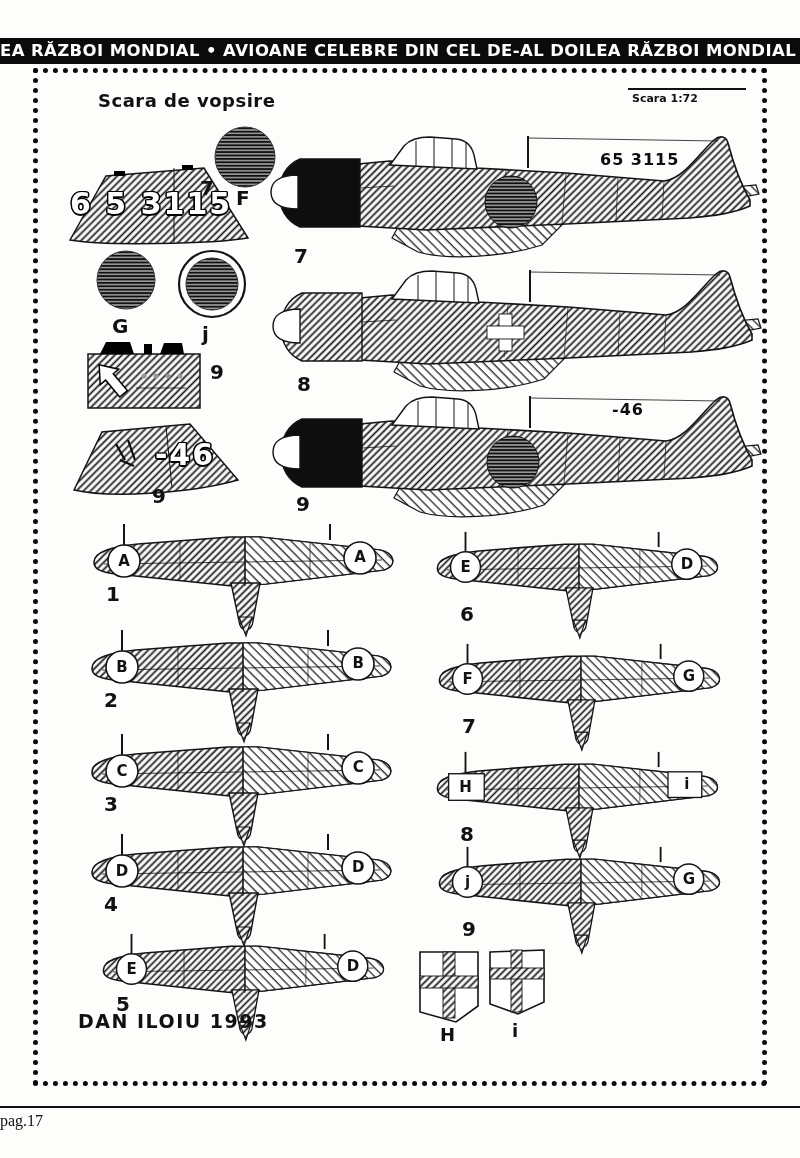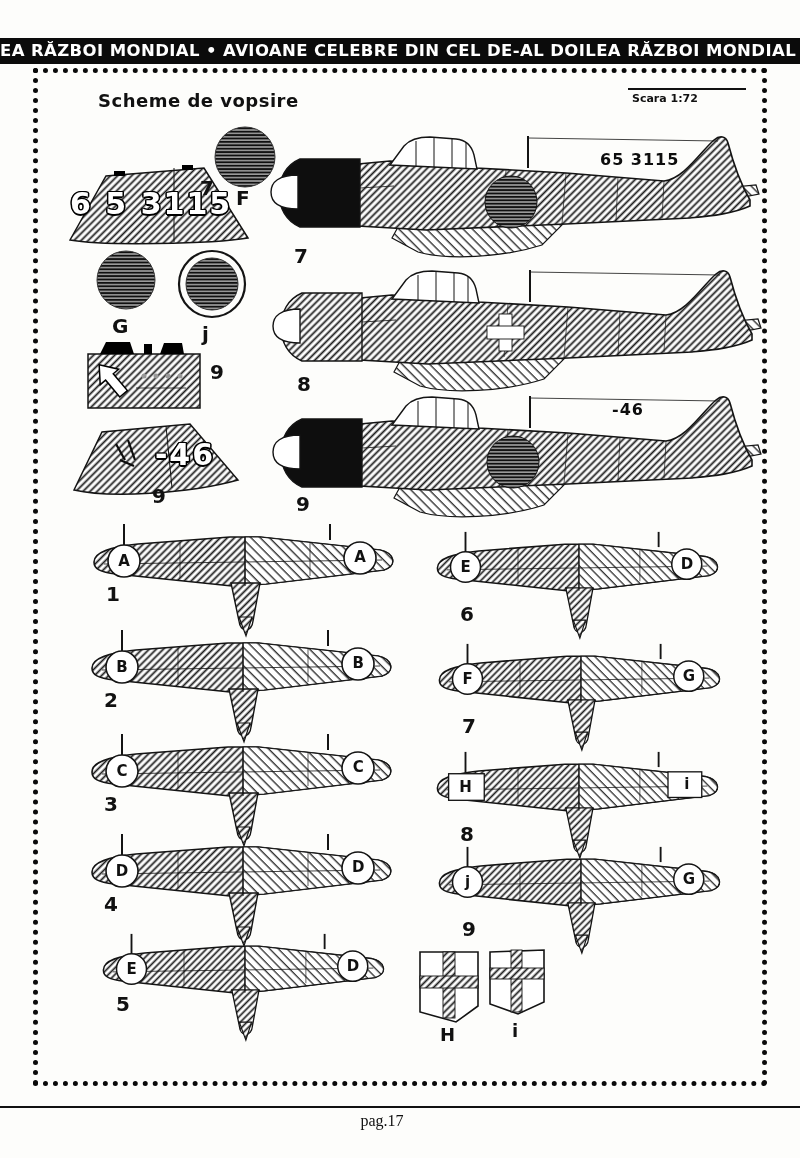--- a/index.html
+++ b/index.html
@@ -23,21 +23,21 @@
   .tail-code{font-size:16px;font-weight:800;letter-spacing:1px;color:#0d0d0d;}
   .wing{position:absolute;}
   .tipA{position:absolute;left:12.5%;top:33%;transform:translate(-50%,-50%);
         font-weight:700;font-size:15px;}
   .tipB{position:absolute;left:86.3%;top:30%;transform:translate(-50%,-50%);
         font-weight:700;font-size:15px;}
   .wnum{position:absolute;left:22px;top:60px;font-weight:700;font-size:20px;}
   .wingR .wnum{left:32px;top:72px;}
   .credit{font-size:19px;font-weight:700;letter-spacing:1.5px;}
   .footer-line{position:absolute;left:0;top:1106px;width:800px;border-top:2px solid #111;}
-  .footer-text{position:absolute;left:0;top:1112px;width:764px;text-align:center;
+  .footer-text{position:absolute;left:0;top:1112px;width:764px;text-align:left;
                font-family:"Liberation Serif",serif;font-size:16px;}
   svg{display:block;}
 </style>
 </head>
 <body>
 
 <svg width="0" height="0" style="position:absolute" aria-hidden="true">
   <defs>
     <pattern id="hA" patternUnits="userSpaceOnUse" width="5" height="5" patternTransform="rotate(45)">
       <rect width="5" height="5" fill="#ffffff"></rect>
@@ -98,21 +98,21 @@
       <rect x="232" y="65" width="11" height="11" fill="#ffffff"></rect>
     </g>
   </defs>
 </svg>
 
 <div class="page">
 
   <div class="banner">EA RĂZBOI MONDIAL • AVIOANE CELEBRE DIN CEL DE-AL DOILEA RĂZBOI MONDIAL • AVIOAN</div>
   <div class="frame"></div>
 
-  <div class="abs title" style="left:98px;top:90px">Scheme de vopsire</div>
+  <div class="abs title" style="left:98px;top:90px">Scara de vopsire</div>
   <div class="abs scale-line" style="left:628px;top:88px"></div>
   <div class="abs scale" style="left:632px;top:92px">Scara 1:72</div>
 
   <svg class="abs" style="left:62px;top:150px" width="200" height="100" viewBox="0 0 200 100">
     <path d="M 8 90 L 44 26 L 142 18 L 186 88 C 150 94 40 96 8 90 Z" fill="url(#hA)" stroke="#141414" stroke-width="1.5"></path>
     <line x1="112" y1="18" x2="112" y2="92" stroke="#141414" stroke-width="1"></line>
     <rect x="52" y="21" width="11" height="5" fill="#000"></rect>
     <rect x="120" y="15" width="11" height="5" fill="#000"></rect>
   </svg>
   <div class="abs outline" style="left:70px;top:186px;width:170px;text-align:left;font-size:30px;letter-spacing:2px">6 5 3115</div>
@@ -286,17 +286,18 @@
   </svg>
   <div class="abs lbl-s" style="left:440px;top:1024px">H</div>
 
   <svg class="abs" style="left:488px;top:948px" width="58" height="72" viewBox="0 0 58 72">
     <path d="M 2 4 L 56 2 L 56 54 L 30 66 L 2 56 Z" fill="#ffffff" stroke="#141414" stroke-width="1.6"></path>
     <rect x="23" y="2" width="11" height="62" fill="url(#hA)" stroke="#141414" stroke-width="0.9"></rect>
     <rect x="2" y="20" width="54" height="11" fill="url(#hA)" stroke="#141414" stroke-width="0.9"></rect>
   </svg>
   <div class="abs lbl-s" style="left:512px;top:1020px">i</div>
 
+  <div class="abs credit" style="left:78px;top:1010px">DAN ILOIU 1993</div>
 
   <div class="footer-line"></div>
   <div class="footer-text">pag.17</div>
 
 </div>
 
 </body></html>

